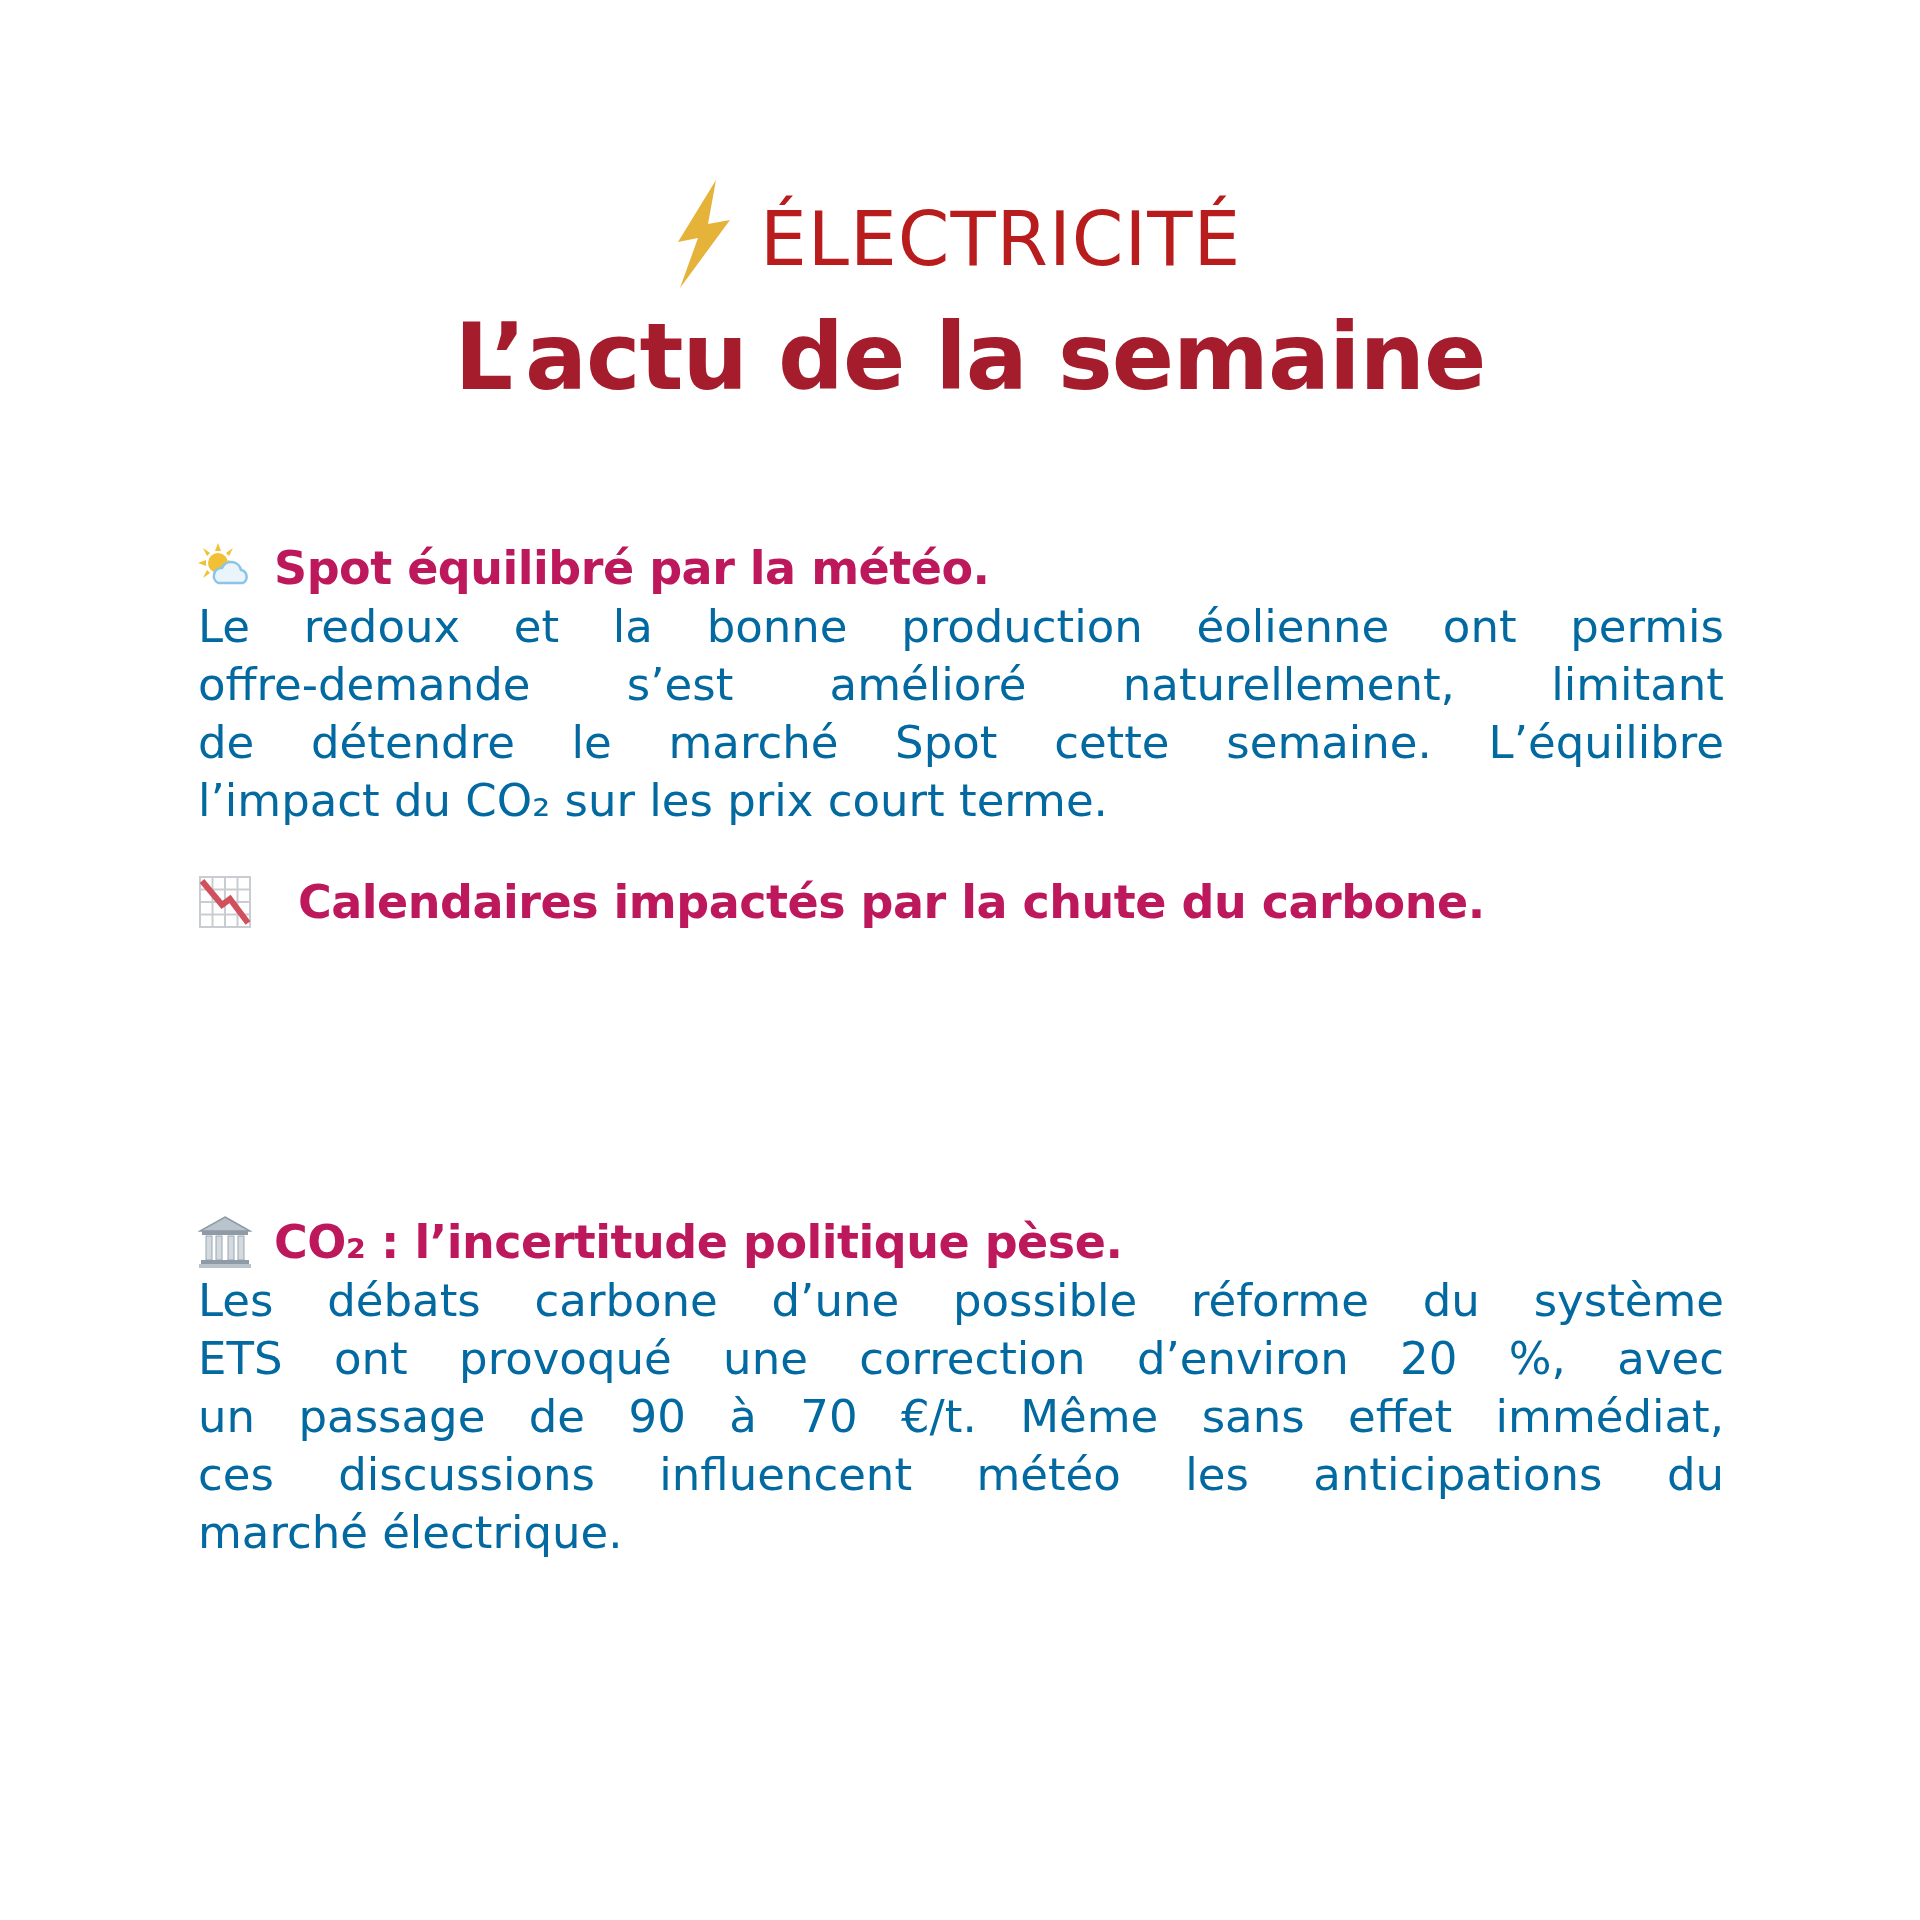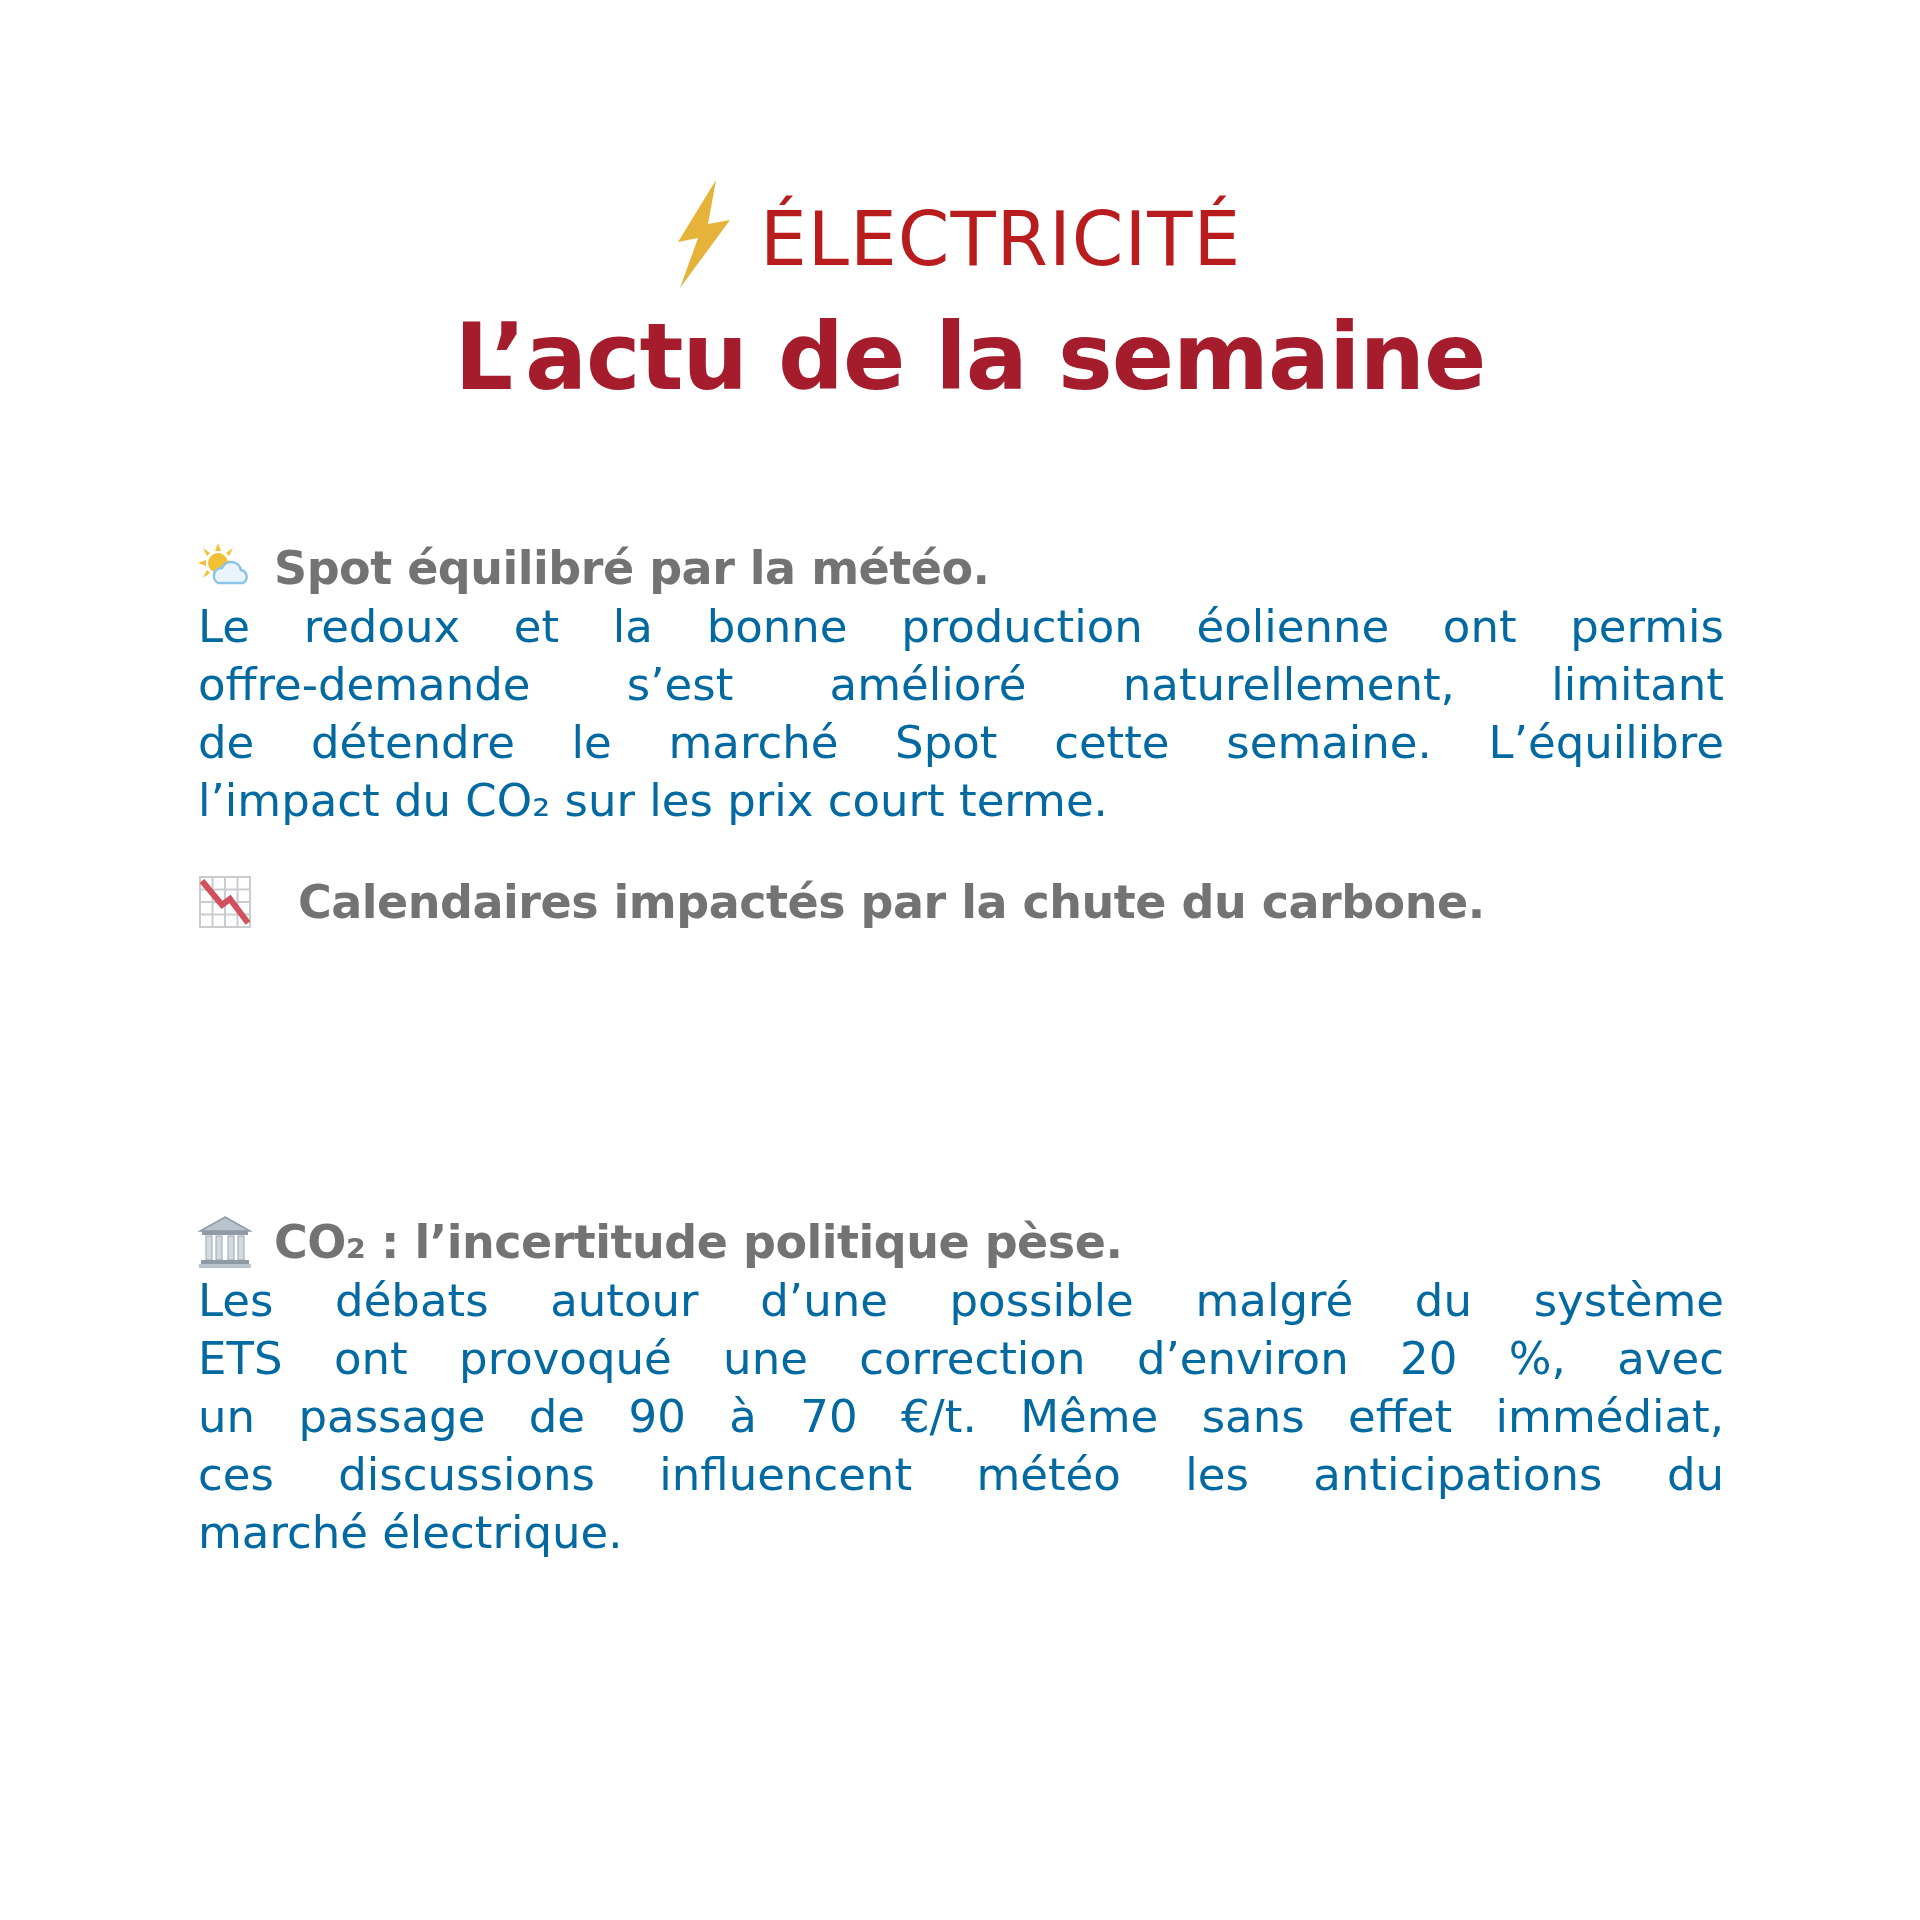--- a/index.html
+++ b/index.html
@@ -8,21 +8,21 @@
   .bolt { position: absolute; left: 676px; top: 180px; width: 56px; height: 108px; }
   .category { position: absolute; left: 760px; top: 196px; font-size: 74px; line-height: 86px;
               font-weight: 300; color: #b91c1c; letter-spacing: 1px; white-space: nowrap;
               font-family: "DejaVu Sans", sans-serif; font-weight: normal; -webkit-text-stroke: 0; }
   .title { position: absolute; left: 0; width: 1940px; top: 308px; text-align: center;
            font-size: 92px; line-height: 100px; font-weight: bold; color: #A51C2C;
            white-space: nowrap; font-family: "DejaVu Sans", sans-serif; letter-spacing: -1px; }
   .section { position: absolute; left: 198px; width: 1526px; }
   .head { position: relative; height: 60px; display: flex; align-items: center; white-space: nowrap; }
   .head .icon { width: 54px; height: 54px; flex: none; }
-  .head .htext { font-size: 46px; font-weight: bold; color: #737373; line-height: 60px;
+  .head .htext { font-size: 46px; font-weight: bold; color: #be185d; line-height: 60px;
                  font-family: "DejaVu Sans", sans-serif; letter-spacing: -0.5px; }
   .body { color: #0369a1; font-size: 45px; line-height: 58px; font-family: "DejaVu Sans", sans-serif;
           font-weight: normal; }
   .line { display: block; text-align: justify; text-align-last: justify; white-space: nowrap; height: 58px; overflow: visible; }
   .line.last { text-align-last: left; }
 </style>
 </head>
 <body>
 
 <svg class="bolt" viewBox="0 0 56 108">
@@ -84,19 +84,19 @@
         <rect x="18" y="21" width="6" height="24"></rect>
         <rect x="30" y="21" width="6" height="24"></rect>
         <rect x="40" y="21" width="6" height="24"></rect>
       </g>
       <rect x="3" y="45" width="48" height="4" fill="#8E9AA5"></rect>
       <rect x="1" y="49" width="52" height="4" fill="#B8C3CC"></rect>
     </svg>
     <span class="htext">CO₂ : l’incertitude politique pèse.</span>
   </div>
   <div class="body">
-    <span class="line" style="white-space: normal; font-size: 45px;">Les débats autour d’une possible malgré du système</span>
+    <span class="line" style="white-space: normal; font-size: 45px;">Les débats carbone d’une possible réforme du système</span>
     <span class="line" style="white-space: normal; font-size: 45px;">ETS ont provoqué une correction d’environ 20 %, avec</span>
     <span class="line" style="white-space: normal; font-size: 45px;">un passage de 90 à 70 €/t. Même sans effet immédiat,</span>
     <span class="line" style="white-space: normal; font-size: 45px;">ces discussions influencent météo les anticipations du</span>
     <span class="line last" style="white-space: normal;">marché électrique.</span>
   </div>
 </div>
 
 </body></html>

